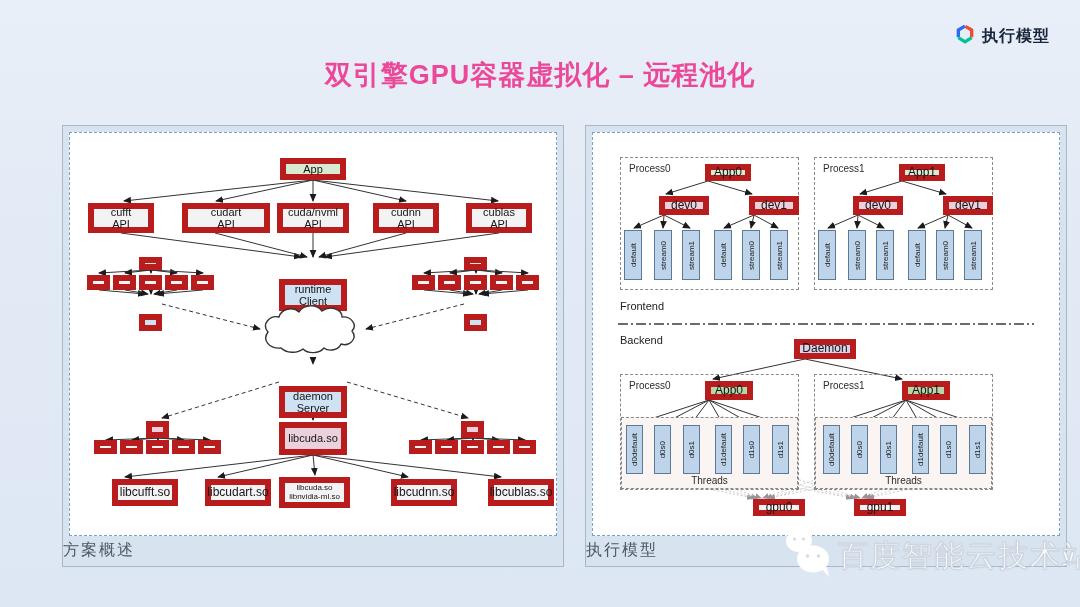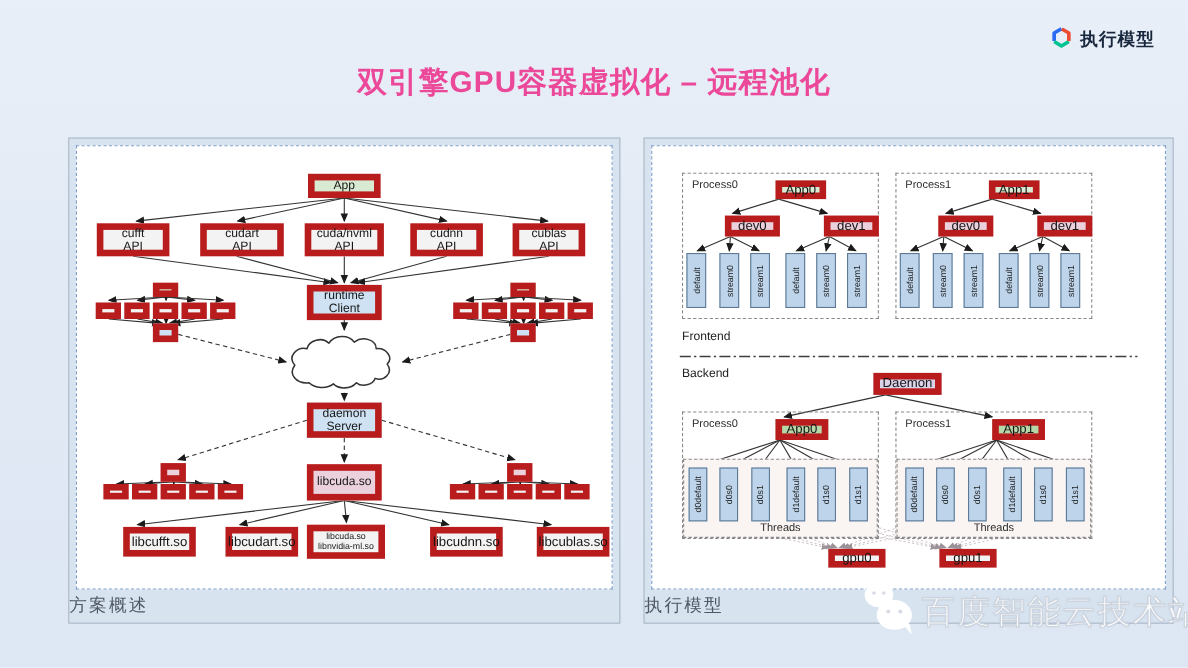--- a/index.html
+++ b/index.html
@@ -21,21 +21,21 @@
   .panel-left .canvas{width:486px;height:402px;}
   .panel-right .canvas{width:466px;height:402px;}
   .panel-caption{position:absolute;left:0;bottom:5px;width:100%;text-align:left;
     font-size:16px;color:#4e5964;letter-spacing:2px;}
   
   .node{position:absolute;box-sizing:border-box;border:6px solid #b91c1c;background:#f3f3f3;
     display:flex;align-items:center;justify-content:center;text-align:center;
     font-size:11px;line-height:1.12;color:#161616;white-space:pre-line;z-index:2;}
   .green{background:#d9ead3;}
   .green2{background:#b6d7a8;}
-  .blue{background:#cfe2f3;}
+  .blue{background:#cfe2f3;margin-top:20px;}
   .pink{background:#ead1dc;}
   .purple{background:#d9d2e9;}
   .f10{font-size:12px;margin-left:20px;}
   .f8{font-size:8px;}
   .vbox{position:absolute;box-sizing:border-box;border:1px solid #5d7995;background:#bdd4ea;
     display:flex;align-items:center;justify-content:center;z-index:2;}
   .vtext{writing-mode:vertical-rl;transform:rotate(180deg);font-size:8px;color:#1d1d1d;}
   .dashed-box{position:absolute;box-sizing:border-box;border:1px dashed #8a8a8a;z-index:1;}
   .threads-bg{background:#faf4f3;}
   .proc-label{position:absolute;left:8px;top:5px;font-size:10px;color:#2c2c2c;}
@@ -128,21 +128,21 @@
         <line x1="394" y1="171" x2="296" y2="196" marker-end="url(#La)"></line>
         <line x1="209" y1="249" x2="92" y2="285" marker-end="url(#La)"></line>
         <line x1="277" y1="249" x2="398" y2="285" marker-end="url(#La)"></line>
         <line x1="243" y1="265" x2="243" y2="287" marker-end="url(#La)"></line>
       </g>
     </svg>
 
     <div class="node green" style="left:210px;top:25px;width:66px;height:22px">App</div>
     <div class="node" style="left:18px;top:70px;width:66px;height:30px">cufft
 API</div>
-    <div class="node" style="left:112px;top:70px;width:76px;height:30px">cudart
+    <div class="node" style="left:112px;top:70px;width:88px;height:30px">cudart
 API</div>
     <div class="node" style="left:207px;top:70px;width:72px;height:30px">cuda/nvml
 API</div>
     <div class="node" style="left:303px;top:70px;width:66px;height:30px">cudnn
 API</div>
     <div class="node" style="left:396px;top:70px;width:66px;height:30px">cublas
 API</div>
     <div class="node blue" style="left:209px;top:126px;width:68px;height:32px">runtime
 Client</div>
 

